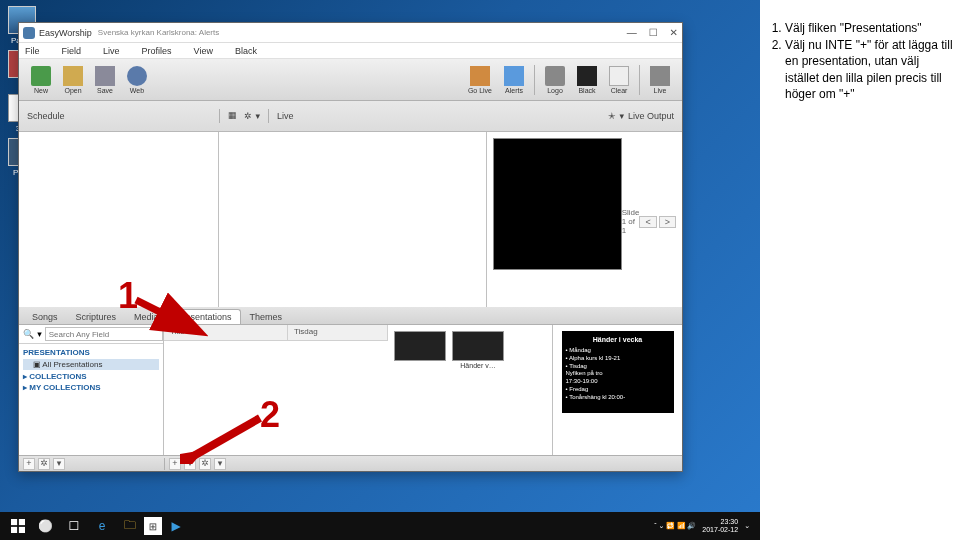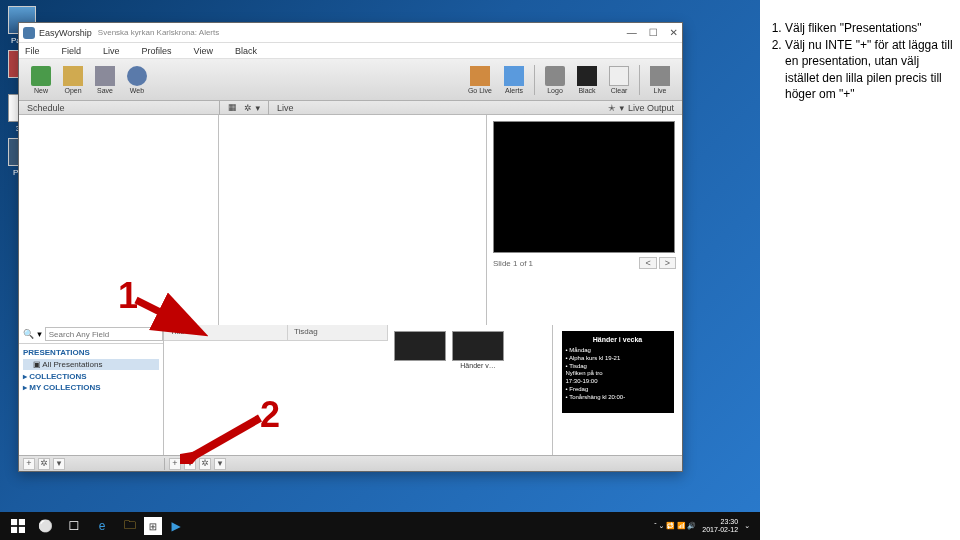--- a/index.html
+++ b/index.html
@@ -25,27 +25,27 @@
 .tb-open{background:#d0aa50}
 .tb-save{background:#8a8a9a}
 .tb-web{background:#5a7aaa;border-radius:50%}
 .spacer{flex:1}
 .tb-golive{background:#d08a40}
 .tb-alerts{background:#5a9add}
 .tb-logo{width:16px;height:16px;background:#888;border-radius:2px}
 .tb-black{width:16px;height:16px;background:#222}
 .tb-clear{width:16px;height:16px;background:#eee;border:1px solid #aaa}
 .tb-live{width:16px;height:16px;background:#888}
-.subbar{height:14px;background:linear-gradient(#e8e8e8,#dcdcdc);display:flex;align-items:center;font-size:9px;color:#444;border-bottom:1px solid #b8b8b8}
+.subbar{height:31px;background:linear-gradient(#e8e8e8,#dcdcdc);display:flex;align-items:center;font-size:9px;color:#444;border-bottom:1px solid #b8b8b8}
 .subbar .seg{padding:0 8px;display:flex;align-items:center;gap:4px}
 .subbar .sep{width:1px;height:14px;background:#b0b0b0}
 .workarea{flex:1;display:flex;background:#fff}
 .wa-left{width:200px;border-right:1px solid #c0c0c0}
 .wa-mid{flex:1;border-right:1px solid #c0c0c0}
-.wa-right{width:195px;padding:6px;display:flex;flex-direction:column}
+.wa-right{width:195px;padding:6px;display:flex;flex-direction:row}
 .preview{width:182px;height:132px;background:#000;border:1px solid #888}
 .pv-status{display:flex;align-items:center;justify-content:space-between;font-size:8px;color:#666;margin-top:4px}
 .pv-nav{display:flex;gap:2px}
 .pv-nav span{border:1px solid #c0c0c0;padding:0 5px;background:#f4f4f4;font-size:9px}
 .lib-tabs{height:18px;background:linear-gradient(#e4e4e4,#d4d4d4);display:flex;align-items:flex-end;font-size:9px;color:#444;border-bottom:1px solid #b0b0b0;padding-left:4px}
 .lib-tabs .tab{padding:2px 8px;border:1px solid transparent;border-bottom:none}
 .lib-tabs .tab.active{background:#fff;border-color:#b0b0b0;border-radius:3px 3px 0 0}
 .lib-body{display:flex;height:130px}
 .lb-left{width:145px;border-right:1px solid #c0c0c0;font-size:9px;display:flex;flex-direction:column}
 .lb-search{padding:2px 4px;border-bottom:1px solid #d0d0d0;display:flex;align-items:center;gap:3px}
@@ -190,20 +190,27 @@
         <div class="pv-status">
           <span>Slide 1 of 1</span>
           <div class="pv-nav">
             <span>&lt;</span>
             <span>&gt;</span>
           </div>
         </div>
       </div>
     </div>
 
+    <div class="lib-tabs">
+      <div class="tab">Songs</div>
+      <div class="tab">Scriptures</div>
+      <div class="tab">Media</div>
+      <div class="tab active">Presentations</div>
+      <div class="tab">Themes</div>
+    </div>
 
     <div class="lib-body">
       <div class="lb-left">
         <div class="lb-search">
           <span>🔍</span>
           <span>▾</span>
           <input placeholder="Search Any Field" style="">
         </div>
         <div class="lb-tree">
           <div class="hdr">PRESENTATIONS</div>

